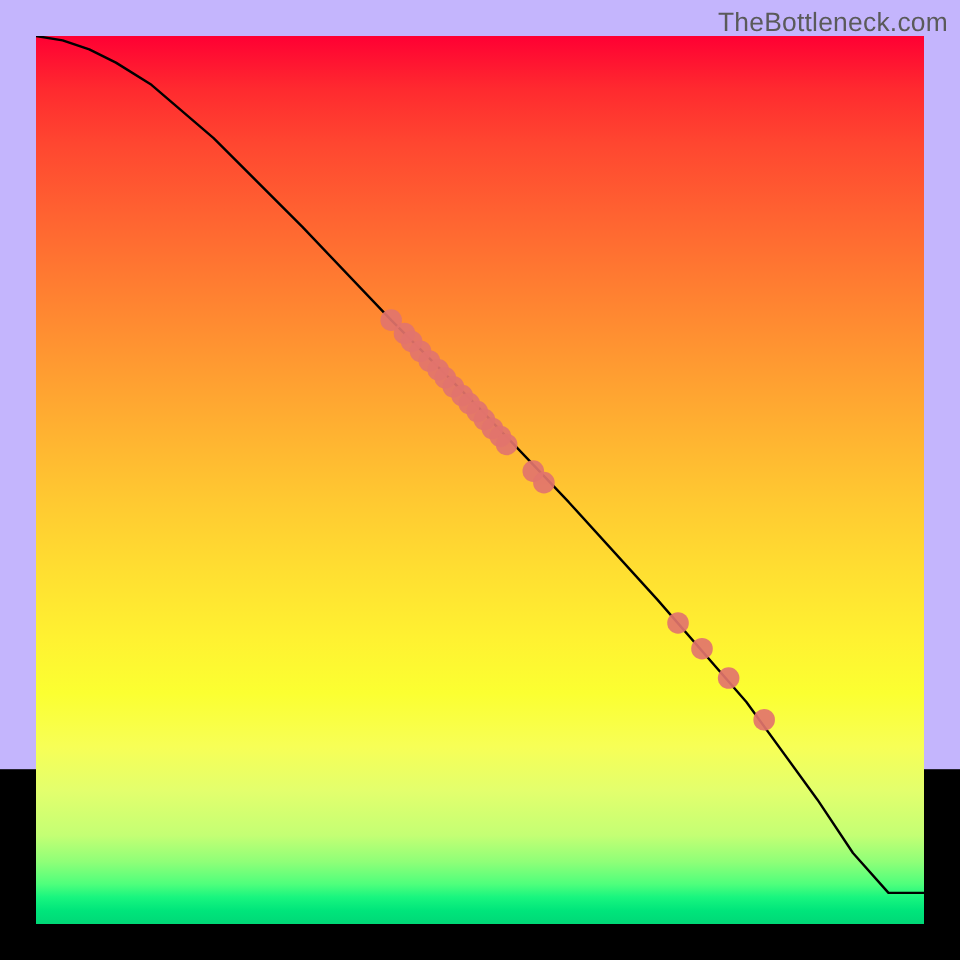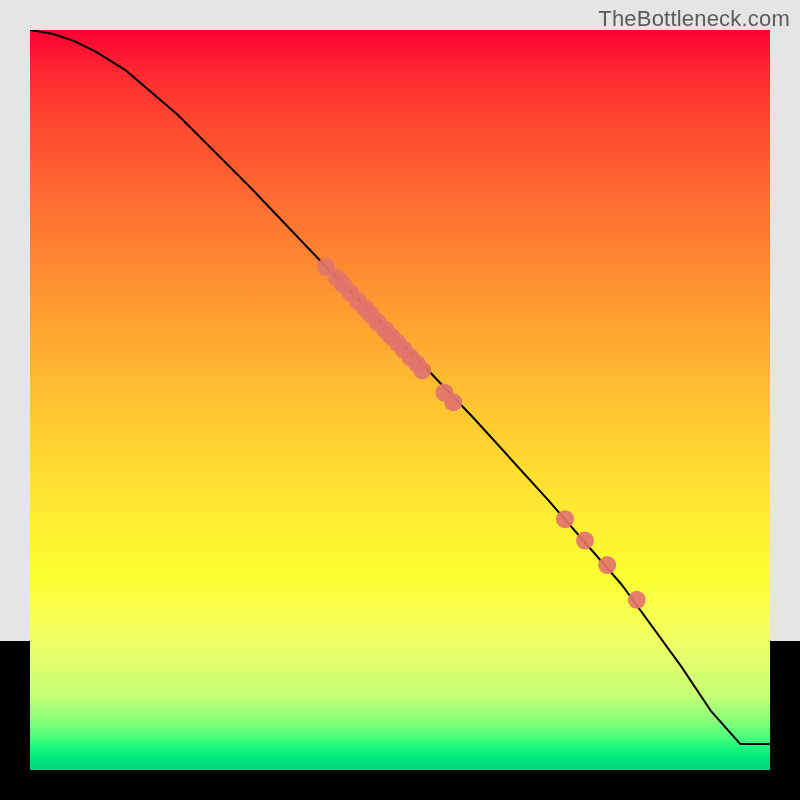--- a/index.html
+++ b/index.html
@@ -8,21 +8,21 @@
     width: 800px;
     height: 800px;
     background: #000;
     overflow: hidden;
     font-family: Arial, Helvetica, sans-serif;
   }
   .stage {
     position: relative;
     width: 800px;
     height: 641px;
-    background: #e5e5e5;
+    background: #c4b5fd;
   }
   .plot-area {
     position: absolute;
     left: 30px;
     top: 30px;
     width: 740px;
     height: 740px;
   }
   .gradient-bg {
     position: absolute;

